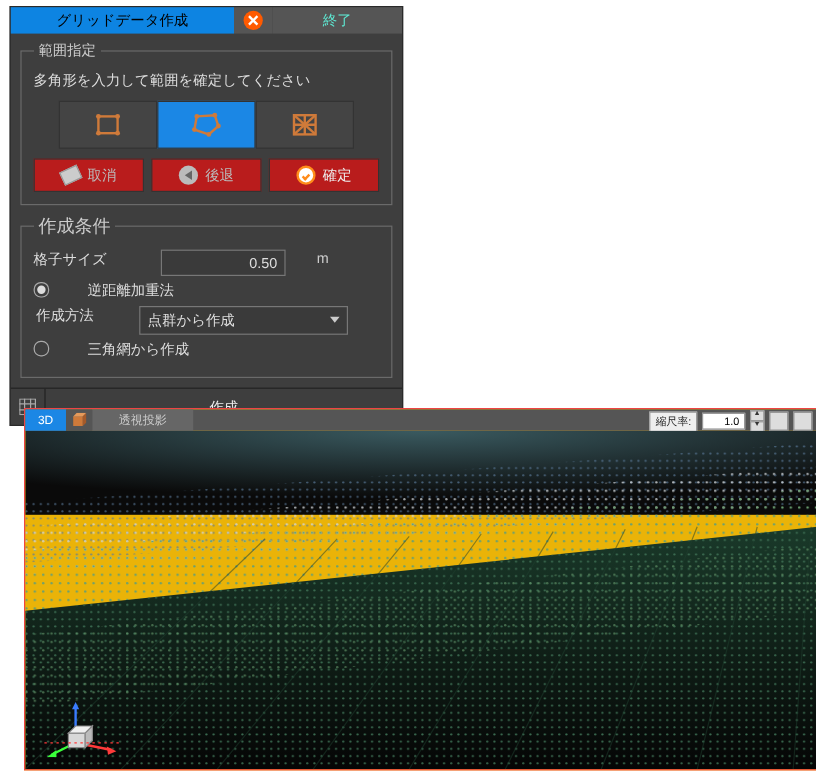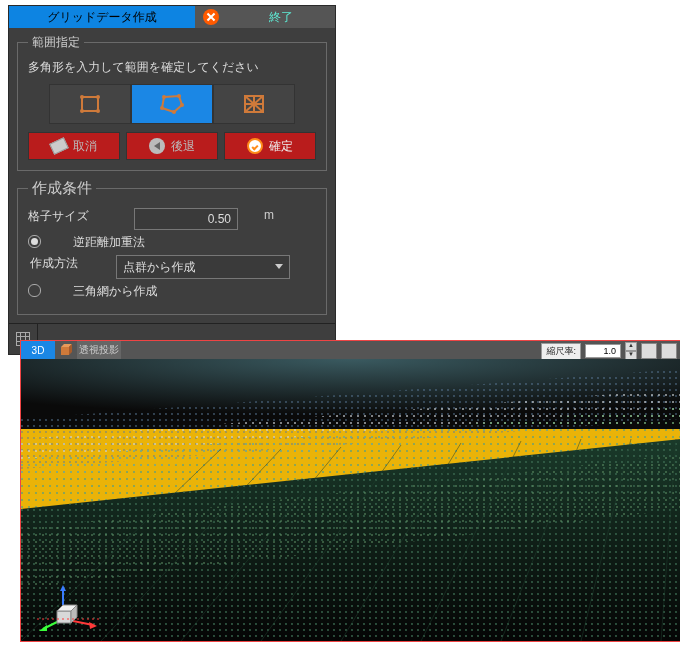--- a/index.html
+++ b/index.html
@@ -41,21 +41,21 @@
   .select .caret{position:absolute;right:6px;top:8px;width:0;height:0;border-left:4px solid transparent;border-right:4px solid transparent;border-top:5px solid #ccc}
   .footer{height:30px;border-top:1px solid #222;display:flex;align-items:center}
   .grid-ico{width:28px;display:flex;align-items:center;justify-content:center;border-right:1px solid #222;height:100%}
   .grid-svg{stroke:#aaa;stroke-width:1}
   .create{flex:1;text-align:center;color:#eee}
 
   .viewport{position:absolute;left:20px;top:340px;width:660px;height:300px;background:#eab308;border:1px solid #ef4444;overflow:hidden}
   .vp-top{position:absolute;left:0;top:0;right:0;height:18px;background:#555;display:flex;align-items:center;font-size:10px}
   .vp-tab3d{width:34px;height:18px;background:#1b87e5;color:#fff;display:flex;align-items:center;justify-content:center}
   .vp-tabico{width:22px;height:18px;background:#555;display:flex;align-items:center;justify-content:center}
-  .vp-tab2{padding:0 2px;color:#ccc;background:#666;height:18px;display:flex;align-items:center}
+  .vp-tab2{padding:0 22px;color:#ccc;background:#666;height:18px;display:flex;align-items:center}
   .vp-right{position:absolute;right:4px;top:1px;display:flex;align-items:center;gap:4px}
   .vp-chip{background:#eee;color:#222;font-size:9px;padding:1px 4px;border:1px solid #999}
   .vp-num{background:#fff;color:#000;font-size:9px;padding:1px 4px;border:1px solid #999;width:26px;text-align:right}
   .vp-spin{display:flex;flex-direction:column}
   .vp-spin div{width:10px;height:7px;background:#ddd;border:1px solid #999;font-size:6px;line-height:5px;text-align:center;color:#333}
   .vp-ico{width:14px;height:14px;background:#ddd;border:1px solid #888}
 
   .terrain{position:absolute;left:0;top:18px;right:0;bottom:0}
   .axis{position:absolute;left:14px;bottom:10px;width:70px;height:50px}
 </style>
@@ -165,20 +165,21 @@
   <div class="footer">
     <div class="grid-ico">
       <svg width="14" height="14" class="grid-svg">
         <rect x="0.5" y="0.5" width="13" height="13" fill="none"></rect>
           <line x1="0" y1="4.5" x2="14" y2="4.5"></line>
           <line x1="0" y1="9.5" x2="14" y2="9.5"></line>
           <line x1="4.5" y1="0" x2="4.5" y2="14"></line>
           <line x1="9.5" y1="0" x2="9.5" y2="14"></line>
       </svg>
     </div>
+    <div class="create">作成</div>
   </div>
 </div>
 
 <div class="viewport">
   <div class="vp-top">
     <div class="vp-tab3d">3D</div>
     <div class="vp-tabico">
       <svg width="12" height="12">
           <rect x="1" y="3" width="8" height="8" fill="#cf7a3a"></rect>
           <polygon points="1,3 4,0 12,0 9,3" fill="#e69a5a"></polygon>

